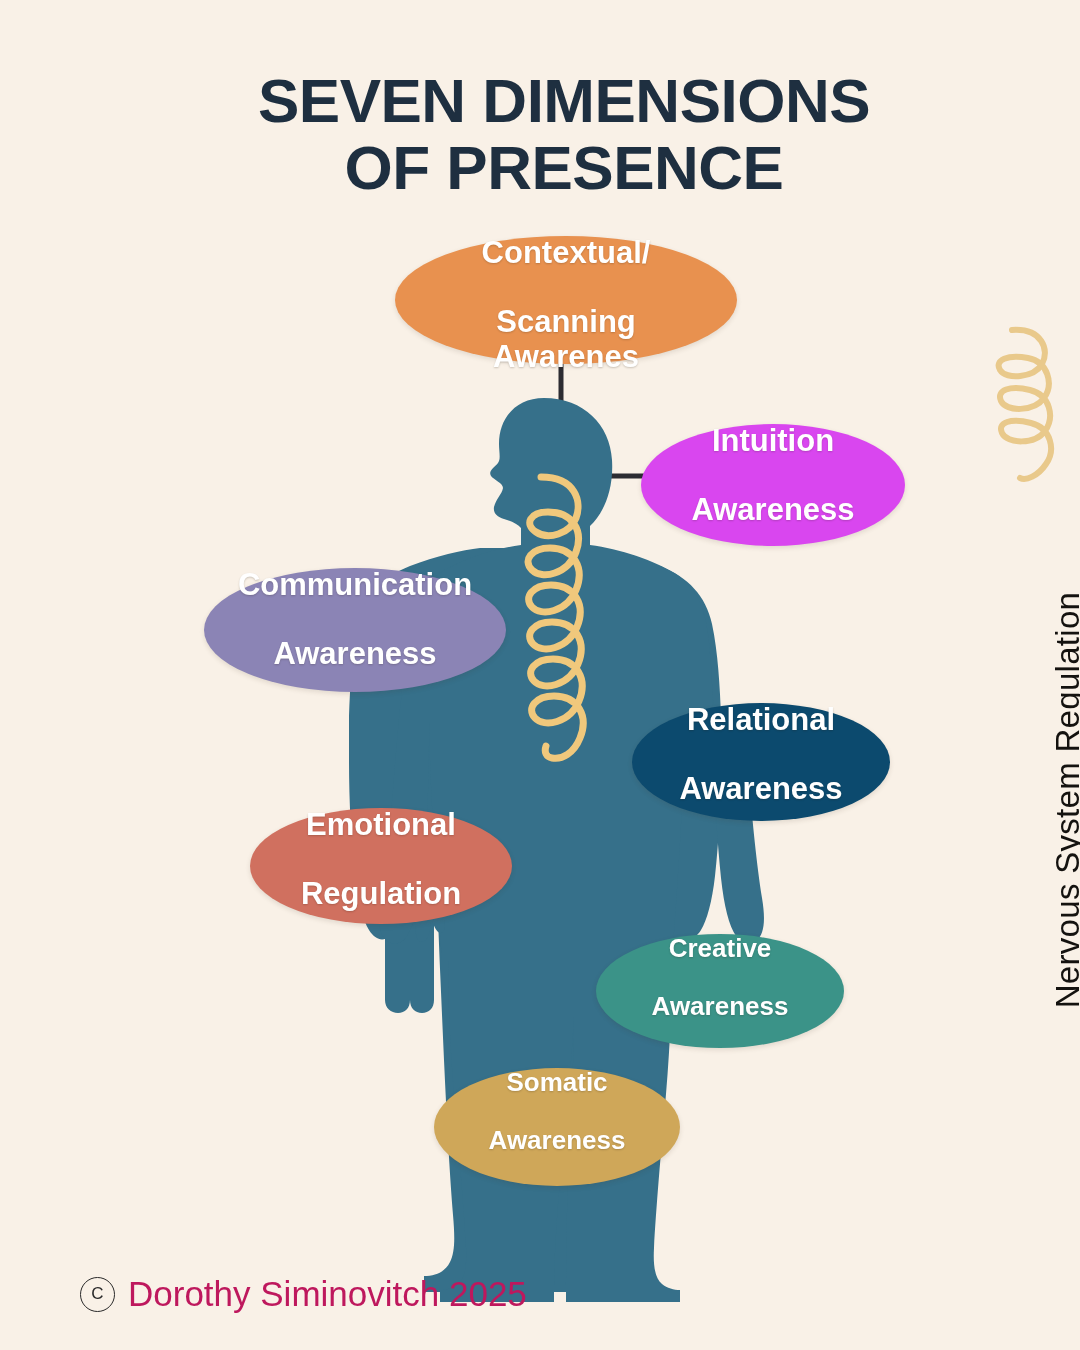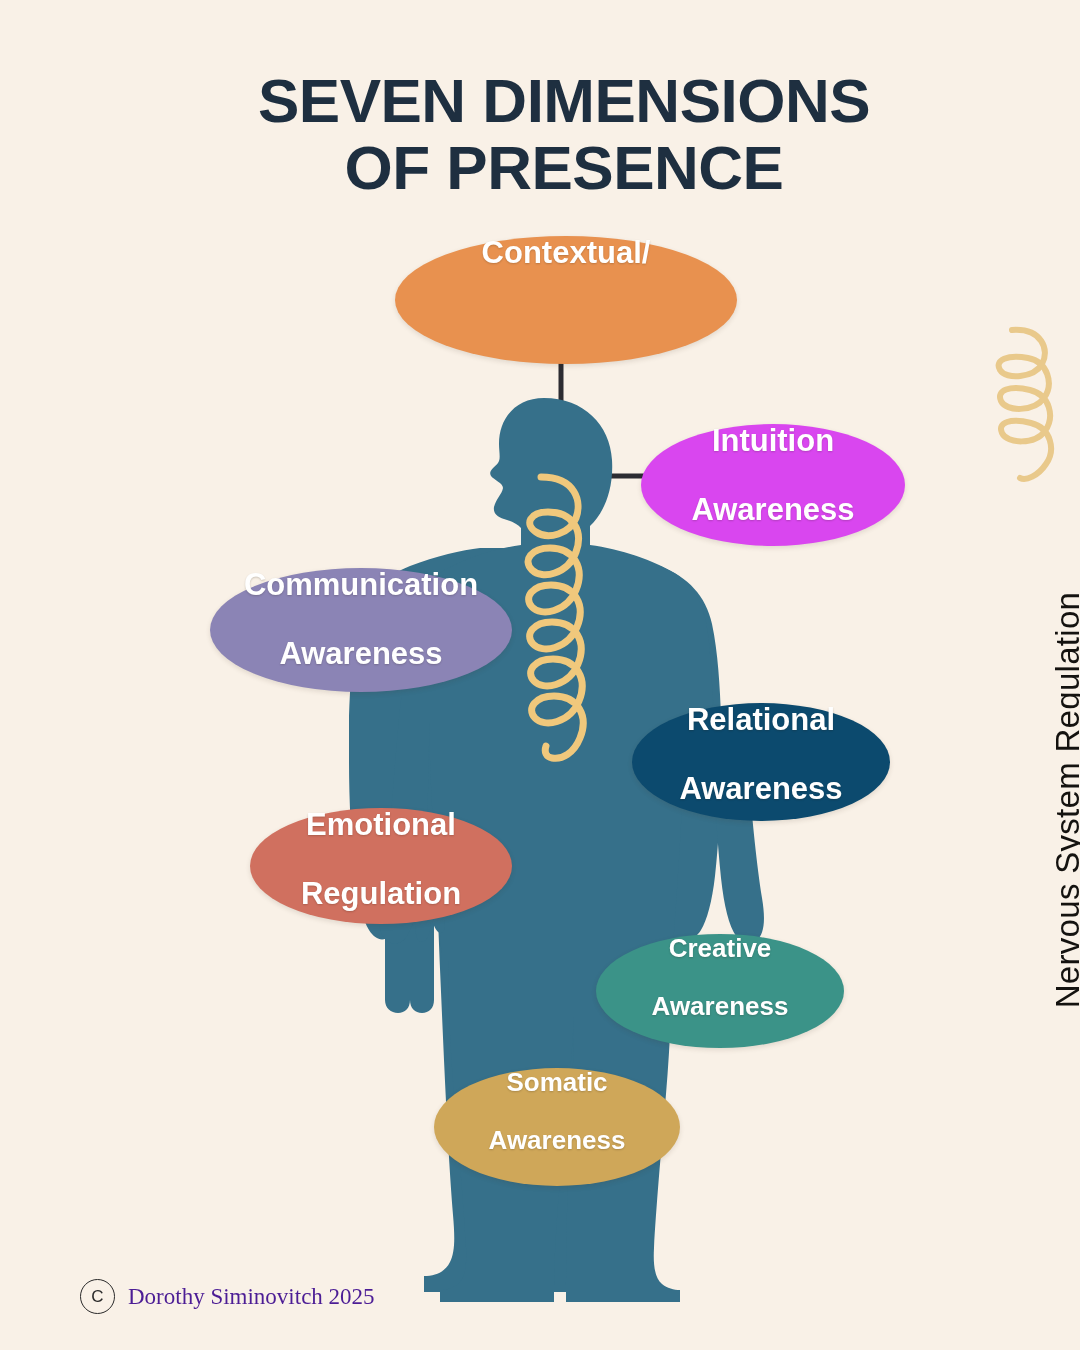--- a/index.html
+++ b/index.html
@@ -71,21 +71,21 @@
     background: #e8914f;
     font-size: 31px;
   }
   #bubble-intuition {
     left: 617px; top: 424px;
     width: 264px; height: 122px;
     background: #d946ef;
     font-size: 31px;
   }
   #bubble-communication {
-    left: 186px; top: 568px;
+    left: 180px; top: 568px;
     width: 302px; height: 124px;
     background: #8b84b5;
     font-size: 31px;
   }
   #bubble-relational {
     left: 608px; top: 703px;
     width: 258px; height: 118px;
     background: #0c4a6e;
     font-size: 31px;
   }
@@ -143,23 +143,23 @@
     border: 1.6px solid #2a2a2a;
     border-radius: 50%;
     display: flex;
     align-items: center;
     justify-content: center;
     font-size: 17px;
     color: #2a2a2a;
     font-family: "Liberation Sans", sans-serif;
   }
   #copyright .ctext {
-    font-size: 23px;
-    color: #4c1d95;
-    font-family: Liberation Serif, serif;
+    font-size: 35px;
+    color: #be185d;
+    font-family: Liberation Sans, sans-serif;
   }
 </style>
 </head>
 <body>
 
 <div id="stage">
 
   <div class="title">
     <span class="line">SEVEN DIMENSIONS</span>
     <span class="line">OF PRESENCE</span>
@@ -374,20 +374,21 @@
          C 74 77 79 99 69 113
          C 59 127 31 126 26 115
          C 21 104 35 100 55 105
          C 75 110 80 132 70 146
          C 62 158 50 163 44 160"></path>
   </svg>
 
   <div class="bubble" id="bubble-contextual">
     <span>
       <span>Contextual/</span><br>
+      <span>Scanning Awarenes</span>
     </span>
   </div>
 
   <div class="bubble" id="bubble-intuition">
     <span>
       <span>Intuition</span><br>
       <span>Awareness</span>
     </span>
   </div>
 

